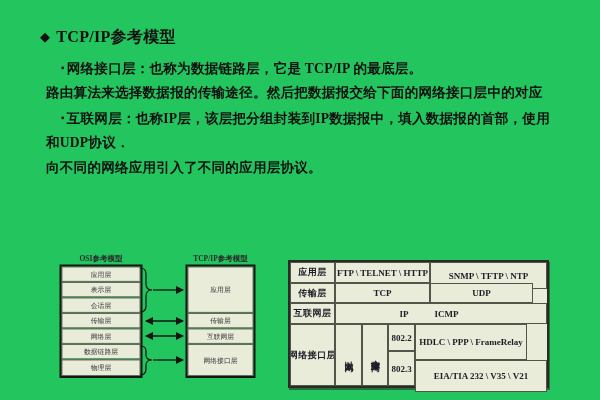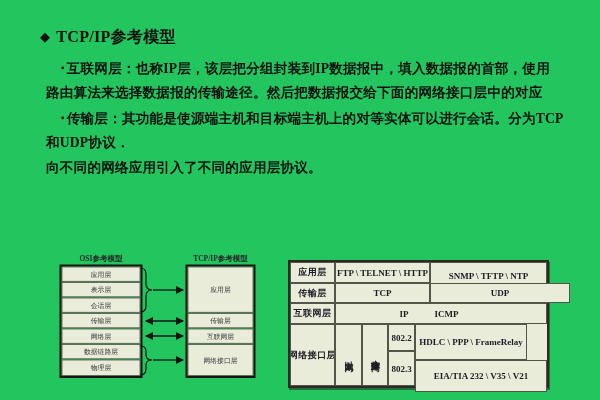--- a/index.html
+++ b/index.html
@@ -39,25 +39,25 @@
 <body>
 
 <div id="slide">
 
   <div class="title">
     <span class="diamond">◆</span><span>TCP/IP参考模型</span>
   </div>
 
   <div class="body">
     <div class="line first">
-      <span class="marker">▪</span><span>互联网层：也称IP层，该层把分组封装到IP数据报中，填入数据报的首部，使用</span>
+      <span class="marker">▪</span><span>网络接口层：也称为数据链路层，它是 TCP/IP 的最底层。</span>
     </div>
     <div class="line">路由算法来选择数据报的传输途径。然后把数据报交给下面的网络接口层中的对应</div>
     <div class="line first">
-      <span class="marker">▪</span><span>传输层：其功能是使源端主机和目标端主机上的对等实体可以进行会话。分为TCP</span>
+      <span class="marker">▪</span><span>互联网层：也称IP层，该层把分组封装到IP数据报中，填入数据报的首部，使用</span>
     </div>
     <div class="line">和UDP协议．</div>
     <div class="line">向不同的网络应用引入了不同的应用层协议。</div>
   </div>
 
   <svg id="diagram" width="230" height="145" viewBox="0 0 230 145">
     <defs>
       <marker id="ah" viewBox="0 0 8 8" refX="7" refY="4" markerWidth="6.5" markerHeight="6.5" orient="auto-start-reverse">
         <path d="M0,0 L8,4 L0,8 z" fill="#151515"></path>
       </marker>
@@ -106,21 +106,21 @@
   </svg>
 
   <div id="ptable">
 
     <div class="cell lbl" style="left:0;top:0;width:45px;height:21px;">应用层</div>
     <div class="cell" style="left:45px;top:0;width:95px;height:21px;">FTP \ TELNET \ HTTP</div>
     <div class="cell" style="left:140px;top:0;width:117px;height:27px;">SNMP \ TFTP \ NTP</div>
 
     <div class="cell lbl" style="left:0;top:21px;width:45px;height:20px;">传输层</div>
     <div class="cell" style="left:45px;top:21px;width:95px;height:20px;">TCP</div>
-    <div class="cell" style="left:140px;top:21px;width:140px;height:20px;">UDP</div>
+    <div class="cell" style="left:140px;top:21px;width:103px;height:20px;">UDP</div>
 
     <div class="cell lbl" style="left:0;top:41px;width:45px;height:21px;">互联网层</div>
     <div class="cell" id="cell-internet" style="left:45px;top:41px;width:212px;height:21px;">
       <span>IP</span>
       <span>ICMP</span>
     </div>
 
     <div class="cell lbl" style="left:0;top:62px;width:45px;height:62px;">网络接口层</div>
     <div class="cell" style="left:45px;top:62px;width:27px;height:62px;">
       <span class="vtext">以太网</span>

